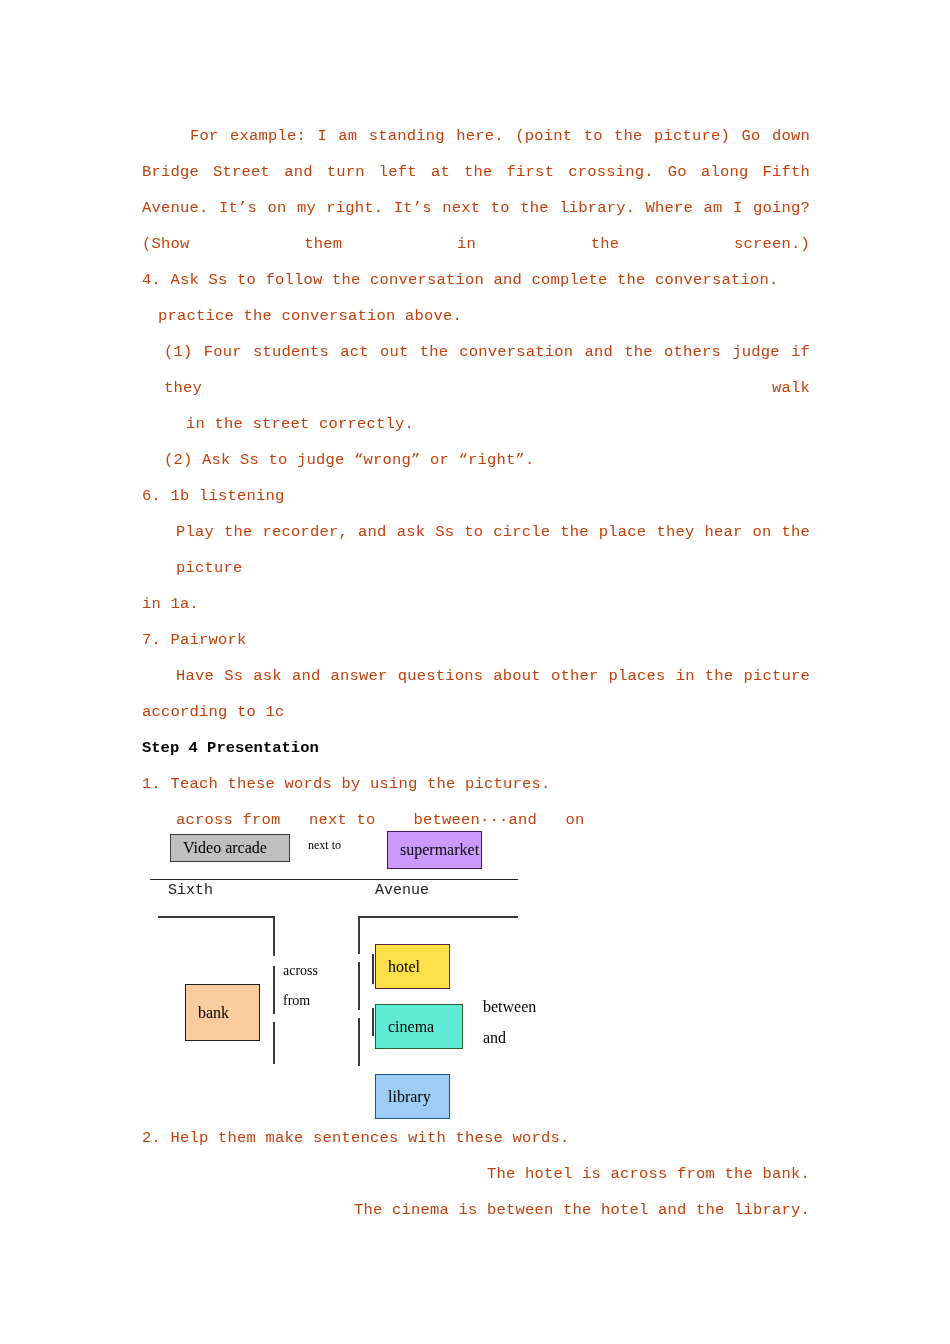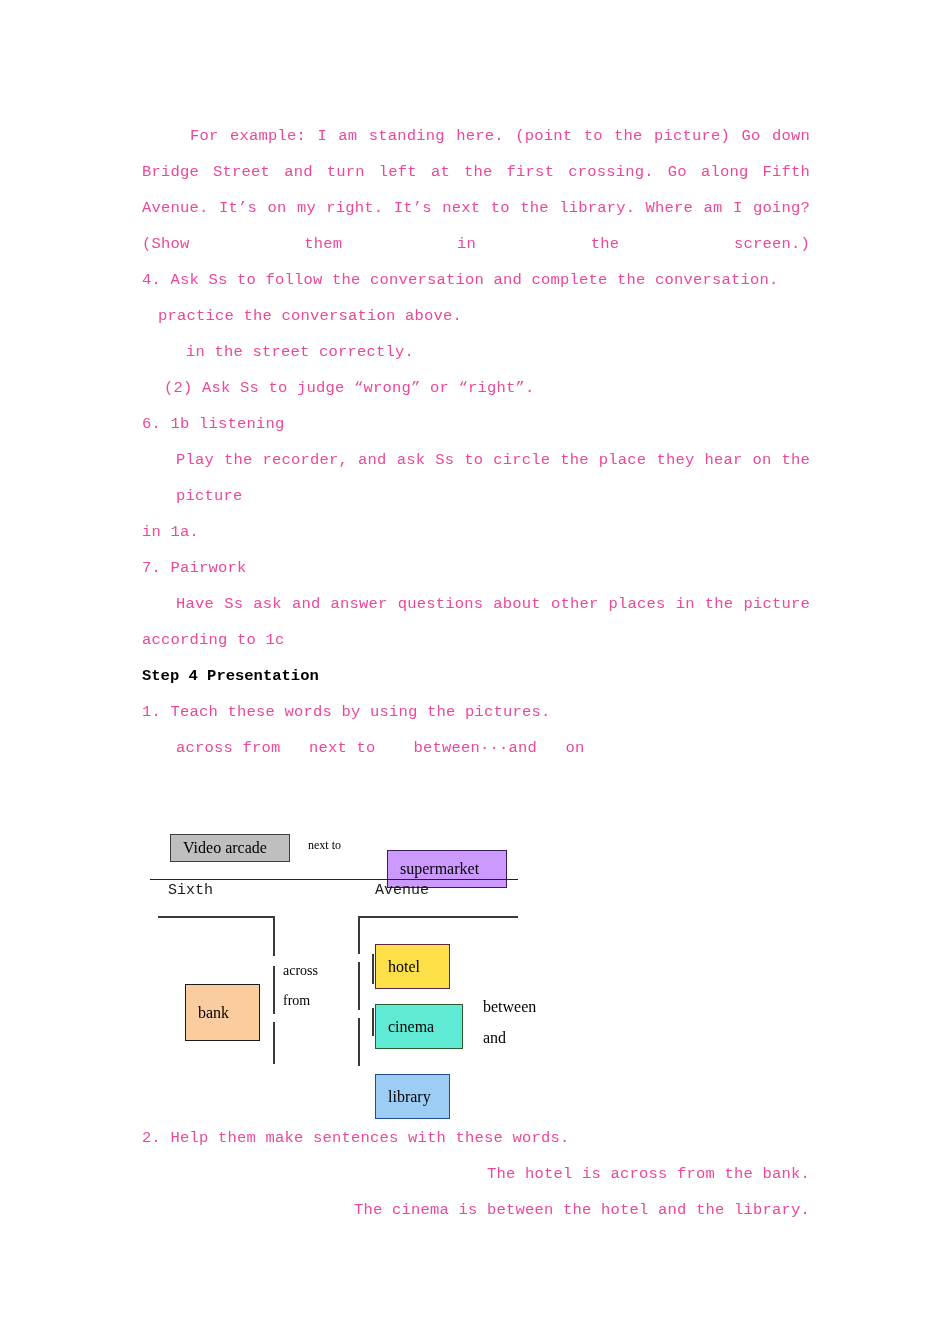--- a/index.html
+++ b/index.html
@@ -28,21 +28,21 @@
     position: absolute;
     left: 142px;
     top: 118px;
     width: 668px;
   }
 
   .line {
     font-family: "Liberation Mono", "DejaVu Sans Mono", monospace;
     font-size: 15.5px;
     line-height: 36px;
-    color: #ec4899;
+    color: #c2410c;
     letter-spacing: 0.2px;
     white-space: pre-wrap;
   }
   .just {
     text-align: justify;
     text-align-last: justify;
   }
   .ind-b  { padding-left: 16px; }
   .ind-c  { padding-left: 22px; }
   .ind-d  { padding-left: 44px; }
@@ -84,22 +84,22 @@
     background: #bfbfbf;
     border: 1.6px solid #3f3f3f;
   }
   .lbl-nextto {
     position: absolute;
     left: 158px; top: 12px;
     font-family: Liberation Serif, serif;
     font-size: 12px;
   }
   .box-super {
-    left: 237px; top: 24px;
-    width: 120px; height: 38px;
+    left: 237px; top: 5px;
+    width: 95px; height: 38px;
     background: #cc99ff;
     border: 1.6px solid #3b1b5e;
   }
   .street-h {
     position: absolute;
     left: 0px; top: 53px;
     width: 368px;
     height: 0;
     border-top: 1.3px solid #222;
   }
@@ -183,20 +183,21 @@
 
   <div class="doc">
 
     <div class="line just" style="text-indent:48px;">For example: I am standing here. (point to the picture) Go down Bridge Street and turn left at the first crossing. Go along Fifth Avenue. It’s on my right. It’s next to the library. Where am I going?  (Show them in the screen.)</div>
 
     <div class="line">4. Ask Ss to follow the conversation and complete the conversation.</div>
 
 
     <div class="line ind-b">practice the conversation above.</div>
 
+    <div class="line just ind-c">(1) Four students act out the conversation and the others judge if they walk</div>
 
     <div class="line ind-d">in the street correctly.</div>
 
     <div class="line ind-c">(2) Ask Ss to judge “wrong” or “right”.</div>
 
     <div class="line">6. 1b listening</div>
 
     <div class="line just ind-e">Play the recorder, and ask Ss to circle the place they hear on the picture</div>
 
     <div class="line">in 1a.</div>

